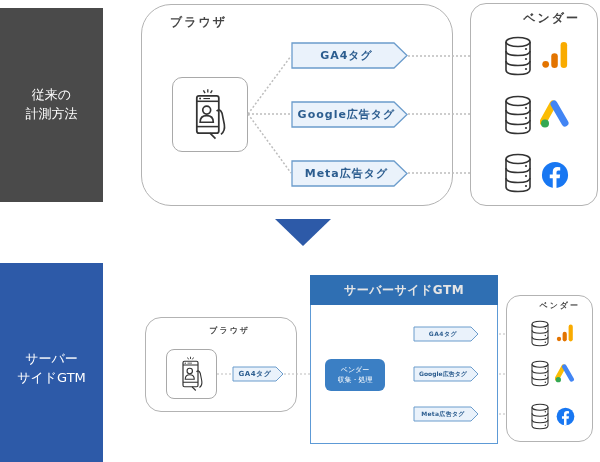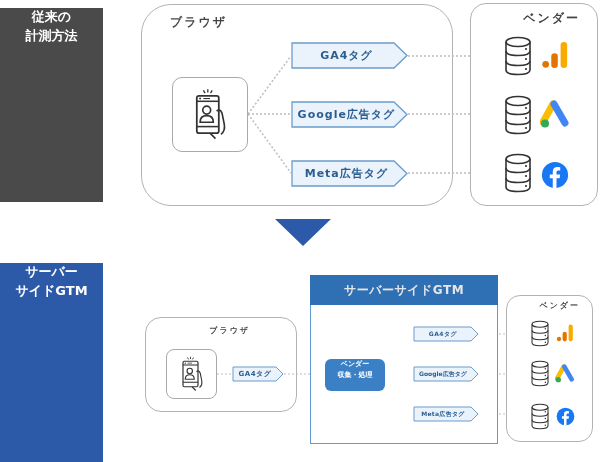--- a/index.html
+++ b/index.html
@@ -1,18 +1,18 @@
 <!DOCTYPE html>
 <html><head>
 <meta charset="utf-8">
 <style>
   html,body{margin:0;padding:0;}
   body{width:600px;height:462px;position:relative;background:#ffffff;overflow:hidden;font-family:"DejaVu Sans",sans-serif;}
   .abs{position:absolute;}
-  .label-box{display:flex;justify-content:center;text-align:center;color:#fff;font-size:13px;font-weight:bold;line-height:1.45;white-space:pre-line;}
+  .label-box{display:flex;align-items:center;justify-content:center;text-align:center;color:#fff;font-size:13px;font-weight:normal;line-height:1.45;white-space:pre-line;}
   .rbox{border:1.5px solid #b3b3b3;background:#fff;box-sizing:border-box;}
   .box-title{font-size:11px;font-weight:bold;color:#444;letter-spacing:2px;text-align:right;}
   .tag{box-sizing:border-box;}
   .tag svg{position:absolute;left:0;top:0;}
   .tag span{position:relative;display:flex;align-items:center;justify-content:center;height:100%;color:#2c5d8f;font-weight:bold;letter-spacing:1px;padding-right:6px;}
   .phonecard{border:1.5px solid #a9a9a9;border-radius:10px;background:#fff;box-sizing:border-box;display:flex;align-items:center;justify-content:center;}
 </style>
 </head>
 <body>
 

